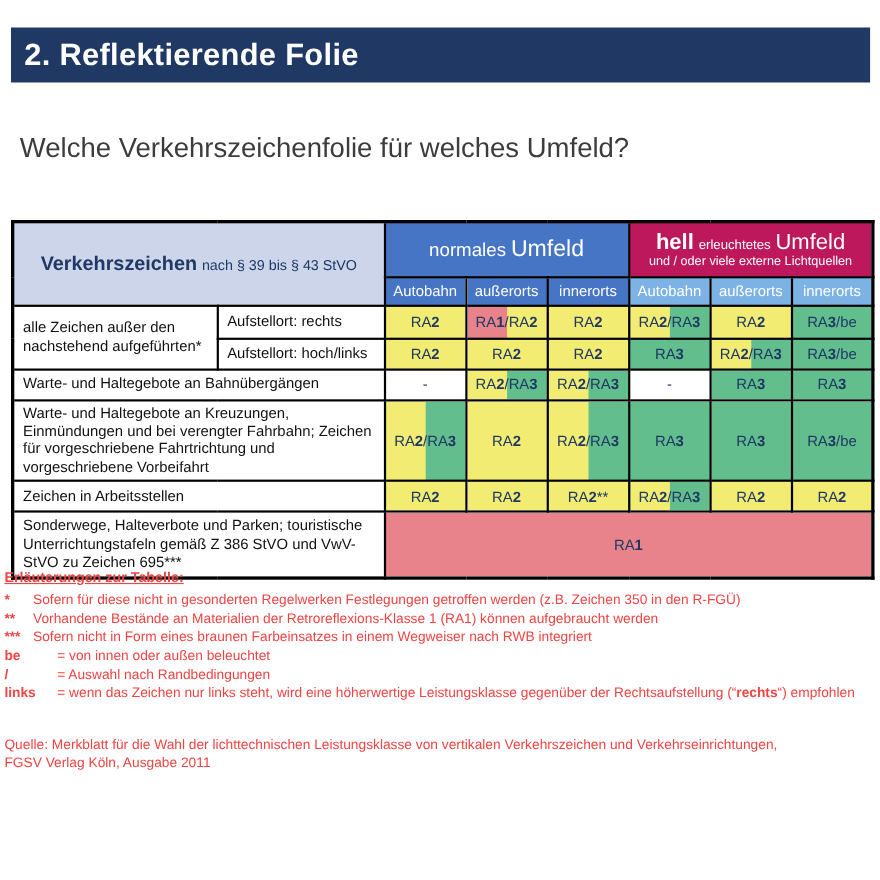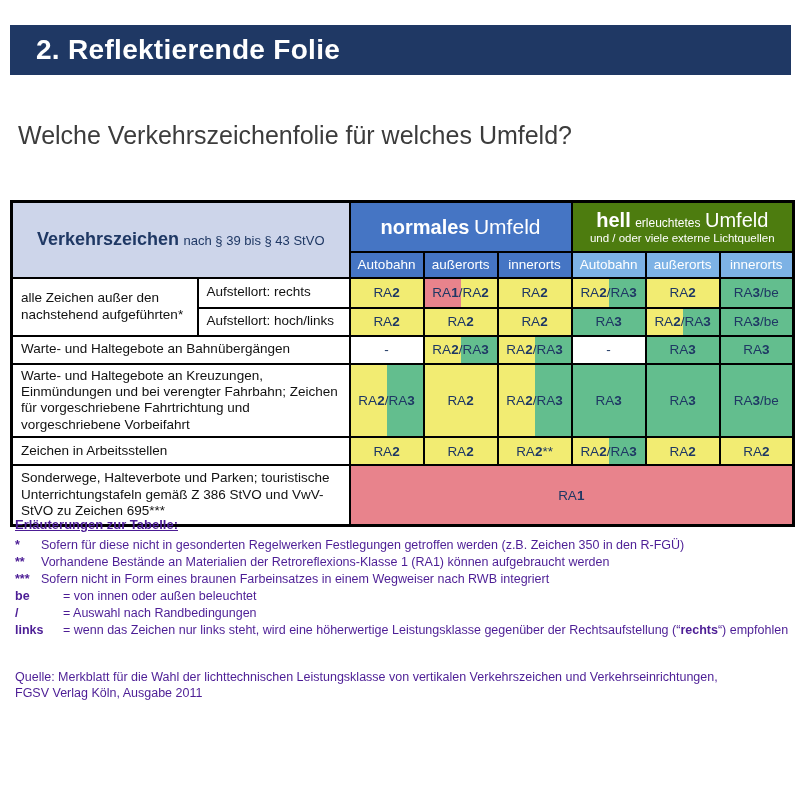--- a/index.html
+++ b/index.html
@@ -1,35 +1,35 @@
 <!DOCTYPE html>
 <html><head>
 <meta charset="utf-8">
 <style>
   html,body{margin:0;padding:0}
   body{width:800px;height:800px;background:#ffffff;font-family:"Liberation Sans",sans-serif;position:relative;overflow:hidden}
 
-  .titlebar{position:absolute;left:10px;top:25px;width:781px;height:50px;background:#1F3864;color:#fff;display:flex;align-items:center;box-sizing:border-box;padding-left:26px}
+  .titlebar{position:absolute;left:10px;top:25px;width:781px;height:50px;background:#1F3864;color:#fff;display:flex;align-items:center;box-sizing:border-box;padding-left:12px}
   .titlebar .t{font-size:28px;font-weight:bold;letter-spacing:.3px}
 
   .subtitle{position:absolute;left:18px;top:121px;font-size:25px;color:#3c3c3c}
 
   .tblwrap{position:absolute;left:10px;top:200px}
   table{border-collapse:collapse;table-layout:fixed;width:782px;border:3px solid #000}
   td{border:2px solid #000;box-sizing:border-box;padding:0;overflow:hidden}
 
   .corner{background:#CDD5EA;text-align:center;vertical-align:middle;color:#1F3864}
   .corner .cb{font-weight:bold;font-size:18px}
   .corner .cs{font-size:13px}
 
   .gnorm{background:#4575C4;color:#fff;text-align:center;vertical-align:middle}
-  .gnorm .gb{font-weight:bold;font-size:20px}
+  .gnorm .gb{font-weight:normal;font-size:17px}
   .gnorm .gr{font-size:21px}
 
-  .ghell{background:#4d7c0f;color:#fff;text-align:center;vertical-align:middle;line-height:1.05}
+  .ghell{background:#be185d;color:#fff;text-align:center;vertical-align:middle;line-height:1.05}
   .ghell .hb{font-weight:bold;font-size:20px}
   .ghell .hs{font-size:12px}
   .ghell .hg{font-size:20px}
   .ghell .h2{font-size:11.5px;margin-top:1px}
 
   .sub{color:#fff;text-align:center;vertical-align:middle;font-size:13.5px}
   .sn{background:#4575C4}
   .sh{background:#7DB2E5}
 
   .desc{background:#fff;color:#111;font-size:13.5px;text-align:left;vertical-align:middle;padding:3px 6px 3px 8px;line-height:1.22}
@@ -38,21 +38,21 @@
 
   .r-head{height:50px}
   .r-sub{height:26px}
   .r1{height:30px}
   .r2{height:28px}
   .r3{height:28px}
   .r4{height:62px}
   .r5{height:28px}
   .r6{height:60px}
 
-  .notes{position:absolute;left:15px;top:517px;width:782px;color:#4c1d95}
+  .notes{position:absolute;left:4px;top:517px;width:782px;color:#ef4444}
   .notes .nh{font-size:13px;font-weight:bold;text-decoration:underline;margin-bottom:5px}
   .fn{display:flex;font-size:12.5px;line-height:17px}
   .fn .mk{font-weight:bold;flex:0 0 auto}
   .m1{width:26px}
   .m2{width:48px}
   .fn .tx{flex:1}
   .fn .tb{font-weight:bold}
   .src{margin-top:30px;font-size:12.5px;line-height:16px}
 </style>
 </head>

